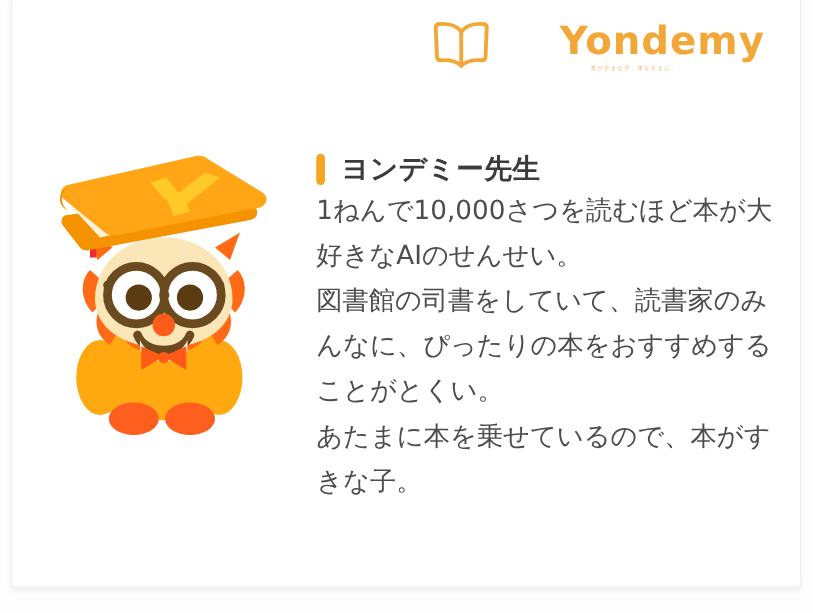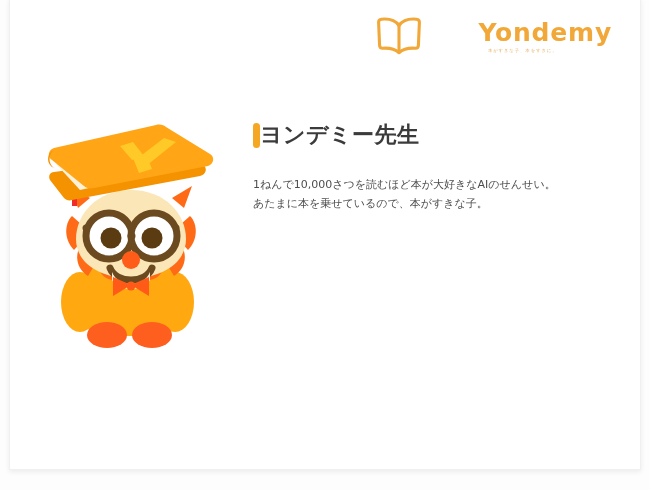--- a/index.html
+++ b/index.html
@@ -45,21 +45,21 @@
     gap: 9px;
   }
   .logo-book { display: block; }
   .logo-text-wrap {
     display: flex;
     flex-direction: column;
     align-items: center;
     line-height: 1;
   }
   .logo-word {
-    font-size: 25px;
+    font-size: 31px;
     font-weight: bold;
     color: #f2a838;
     letter-spacing: 0.8px;
     font-family: "DejaVu Sans", sans-serif;
     margin-left: 45px;
   }
   .logo-tag {
     margin-top: 4px;
     font-size: 4.4px;
     color: #e8b36a;
@@ -80,38 +80,38 @@
   
   .content {
     position: absolute;
     left: 243px;
     top: 122px;
     width: 372px;
   }
   .title-row {
     display: flex;
     align-items: center;
+    gap: 13px;
   }
   .title-bar {
     width: 7px;
     height: 25px;
     border-radius: 4px;
     background: #f5a623;
     flex: 0 0 auto;
   }
   .title-text {
     font-size: 22px;
     font-weight: bold;
     color: #3b3b3b;
     letter-spacing: 0.5px;
     font-family: "DejaVu Sans", sans-serif;
   }
   .body-text {
-    margin-top: 26px;
-    font-size: 11px;
+    font-size: 21px;
     line-height: 1.72;
     color: #4d4d4d;
     font-family: "DejaVu Sans", sans-serif;
   }
   .body-text p { margin: 0; }
 </style>
 </head>
 <body>
 
 <div class="page">
@@ -203,18 +203,19 @@
       </svg>
     </div>
 
     <div class="content">
       <div class="title-row">
         <span class="title-bar"></span>
         <span class="title-text">ヨンデミー先生</span>
       </div>
       <div class="body-text">
         <p>1ねんで10,000さつを読むほど本が大好きなAIのせんせい。</p>
+        <p>図書館の司書をしていて、読書家のみんなに、ぴったりの本をおすすめすることがとくい。</p>
         <p>あたまに本を乗せているので、本がすきな子。</p>
       </div>
     </div>
 
   </div>
 </div>
 
 </body></html>

